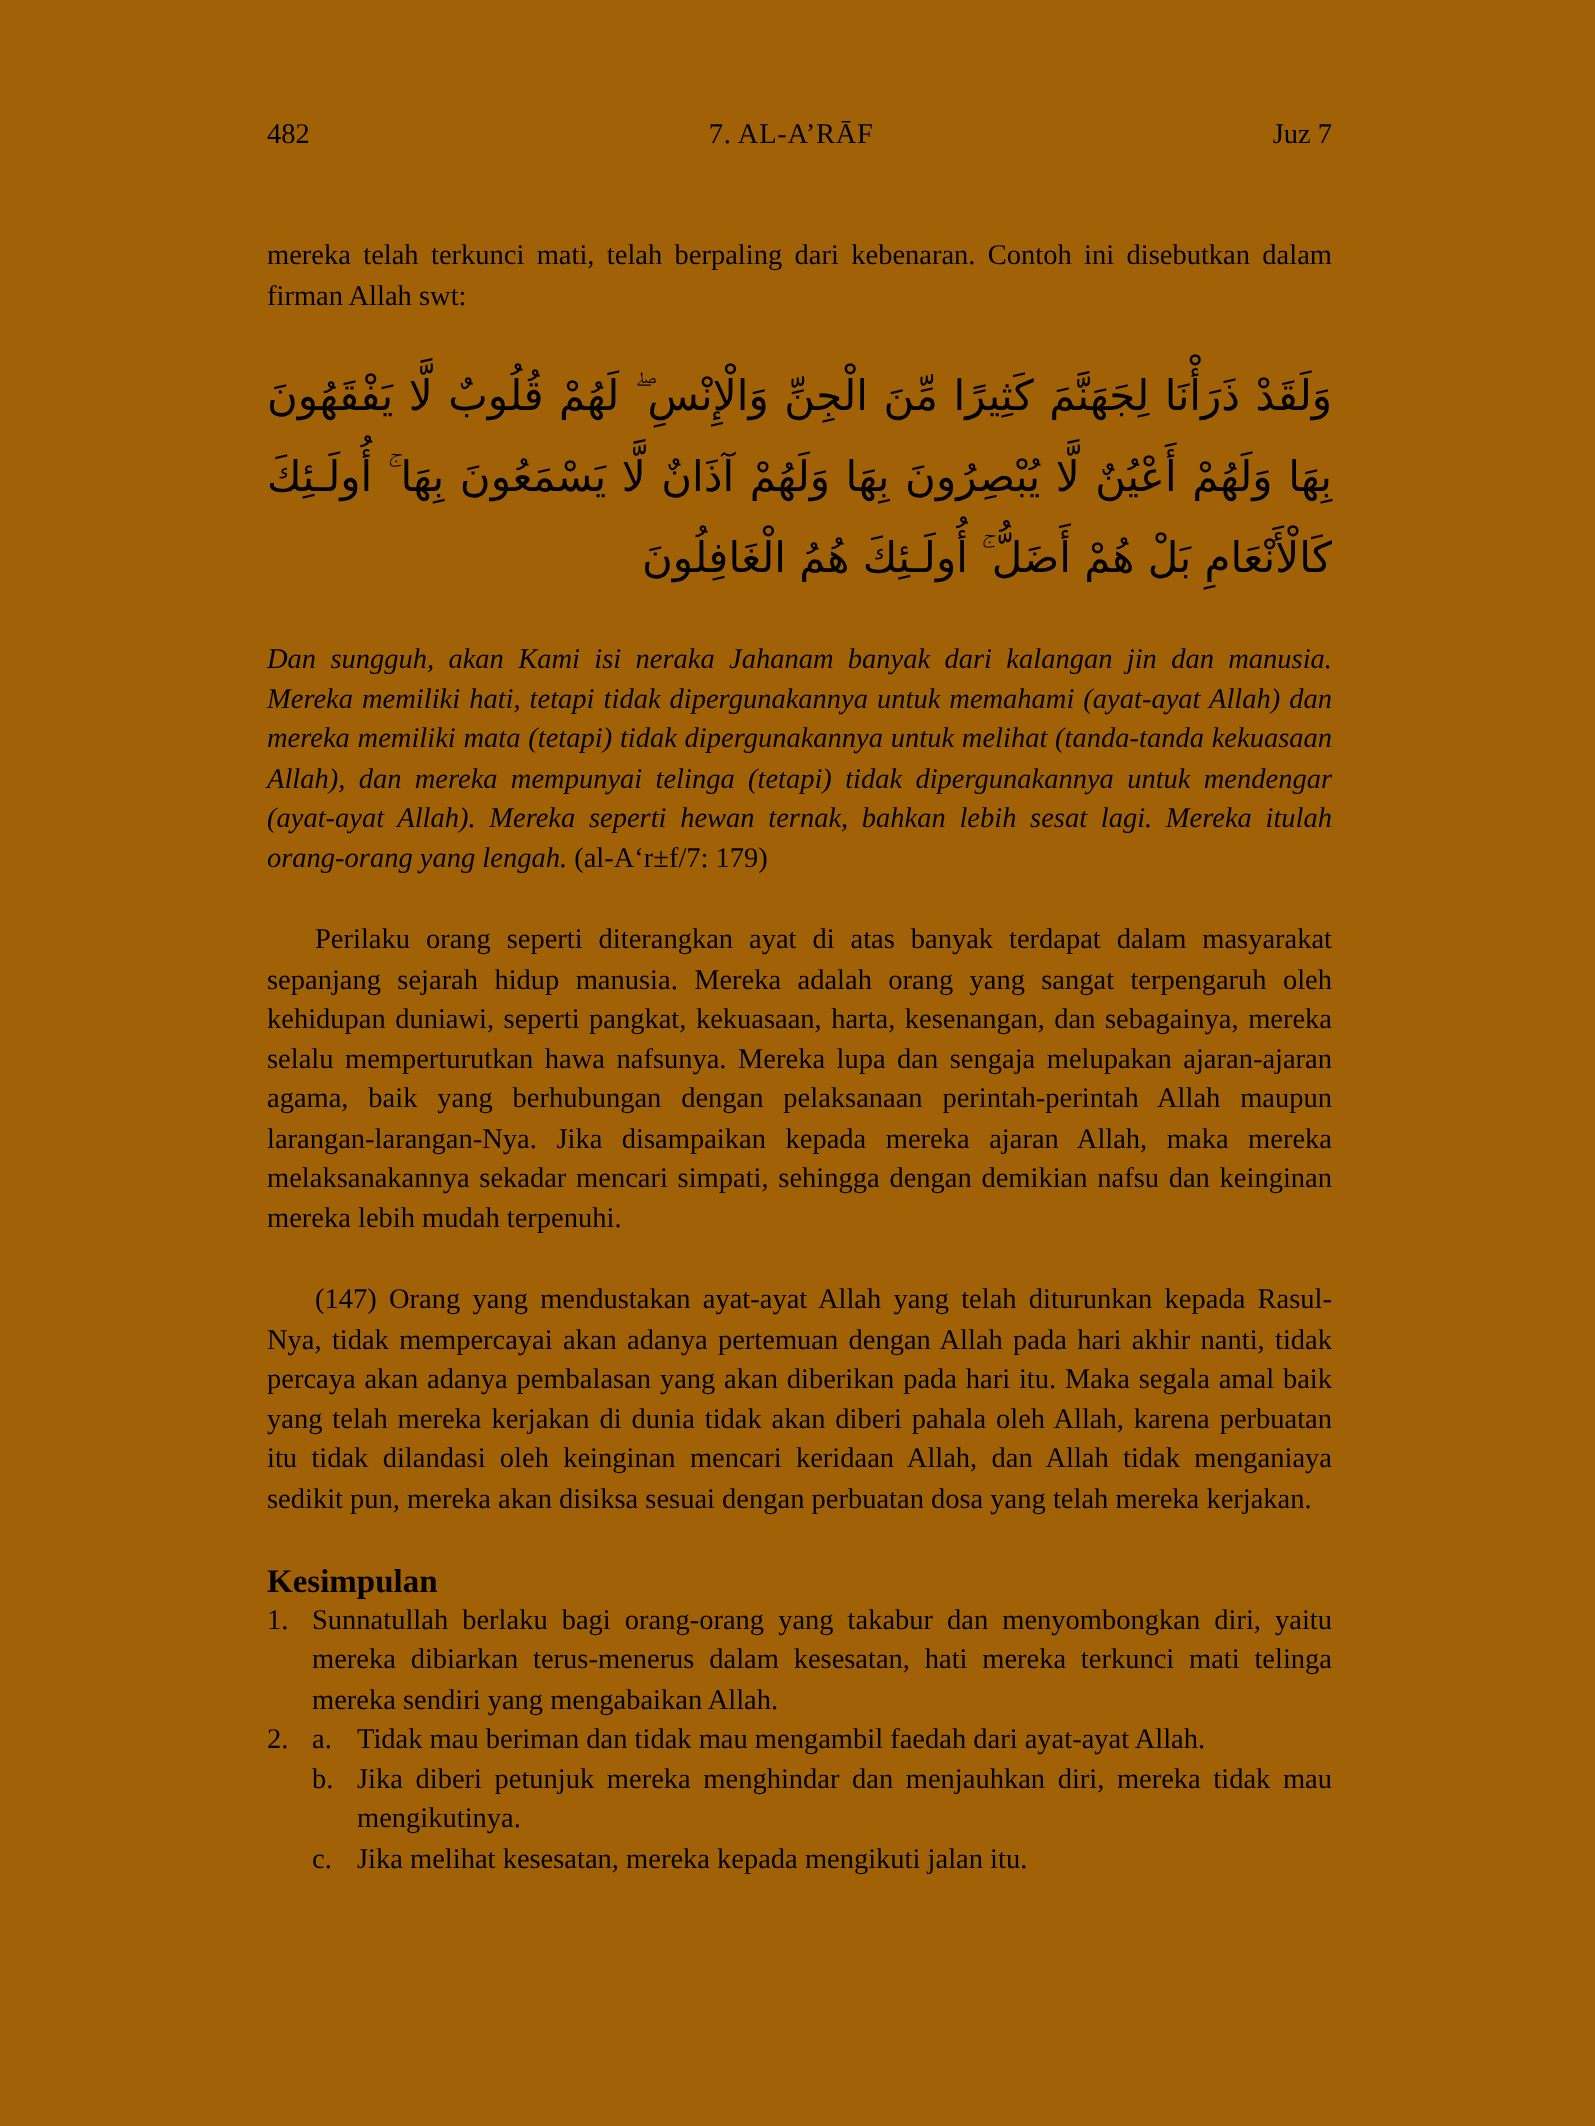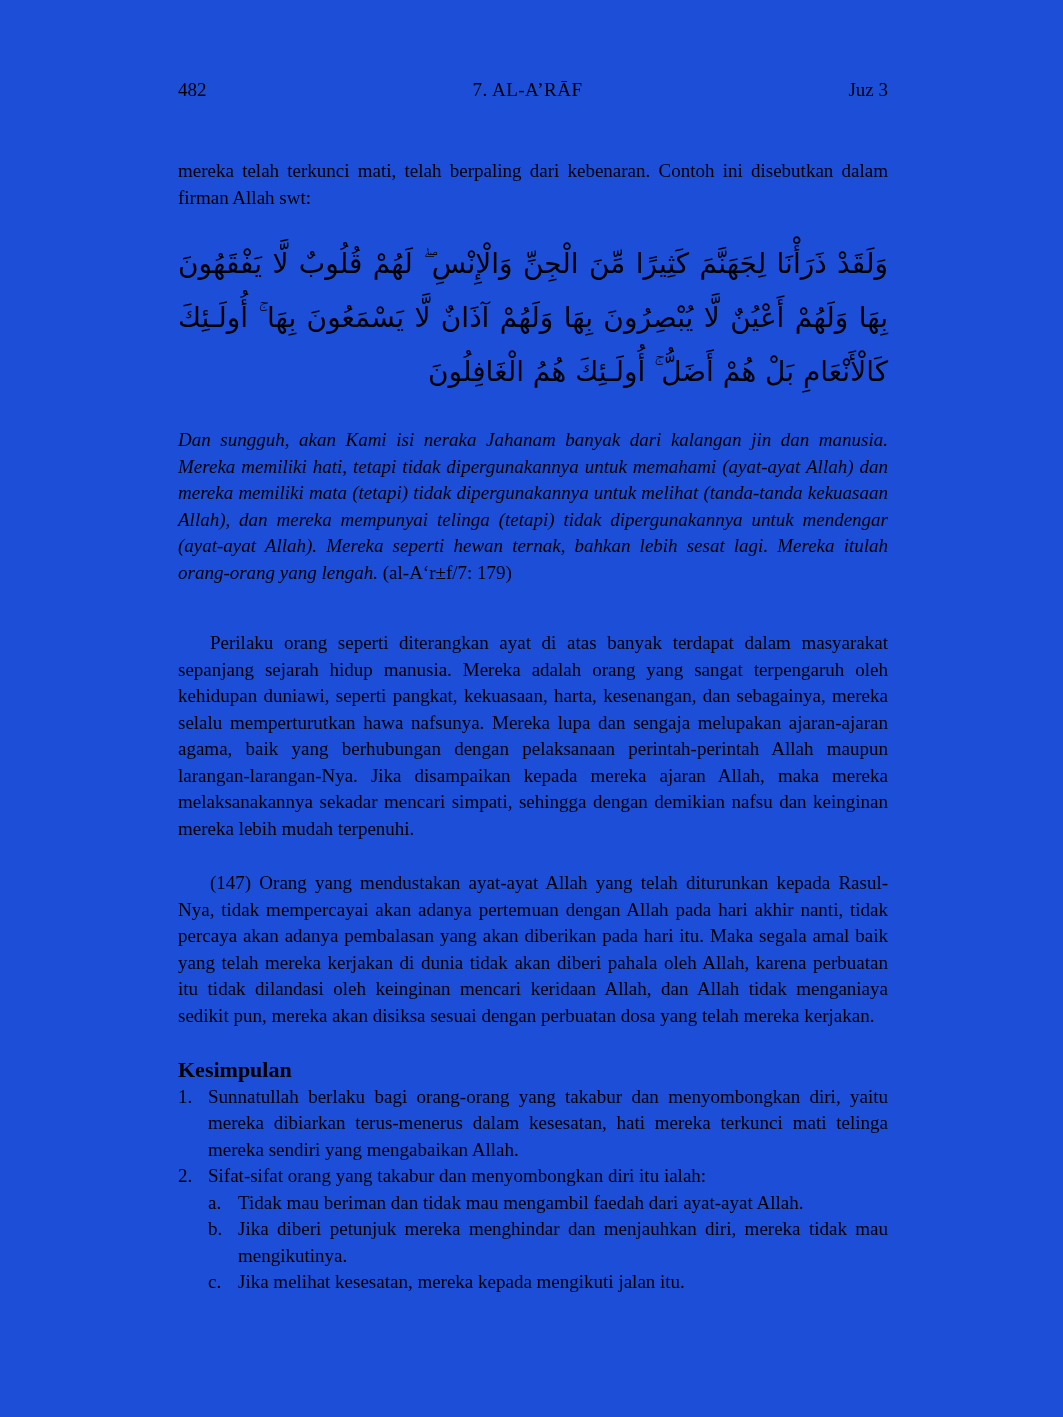--- a/index.html
+++ b/index.html
@@ -5,21 +5,21 @@
   html, body {
     margin: 0;
     padding: 0;
     background: #ffffff;
   }
   .page {
     position: relative;
     width: 1063px;
     height: 1417px;
     box-sizing: border-box;
-    background: #1d4ed8;
+    background: #a16207;
     color: #000000;
     font-family: "Liberation Serif", serif;
     padding: 78px 175px 40px 178px;
     overflow: hidden;
   }
   .header {
     display: flex;
     justify-content: space-between;
     align-items: baseline;
     font-size: 19px;
@@ -48,21 +48,21 @@
     line-height: 54px;
     text-align: justify;
     text-align-last: right;
     margin: 26px 0 28px 0;
     color: #000000;
   }
   .translation {
     font-size: 19px;
     line-height: 26.5px;
     text-align: justify;
-    margin: 0 0 44px 0;
+    margin: 0 0 28px 0;
   }
   .translation em {
     font-style: italic;
   }
   .translation .citation {
     font-style: normal;
   }
   .kesimpulan {
     font-size: 22px;
     line-height: 26.5px;
@@ -89,21 +89,21 @@
   }
 </style>
 </head>
 <body>
 
 <div class="page">
 
   <div class="header">
     <span class="pagenum">482</span>
     <span class="chapter">7. AL-A’RĀF</span>
-    <span class="juz">Juz 3</span>
+    <span class="juz">Juz 7</span>
   </div>
 
   <p class="body-text">mereka telah terkunci mati, telah berpaling dari kebenaran. Contoh ini disebutkan dalam firman Allah swt:</p>
 
   <div class="arabic" dir="rtl" lang="ar">وَلَقَدْ ذَرَأْنَا لِجَهَنَّمَ كَثِيرًا مِّنَ الْجِنِّ وَالْإِنْسِ ۖ لَهُمْ قُلُوبٌ لَّا يَفْقَهُونَ بِهَا وَلَهُمْ أَعْيُنٌ لَّا يُبْصِرُونَ بِهَا وَلَهُمْ آذَانٌ لَّا يَسْمَعُونَ بِهَا ۚ أُولَـئِكَ كَالْأَنْعَامِ بَلْ هُمْ أَضَلُّ ۚ أُولَـئِكَ هُمُ الْغَافِلُونَ</div>
 
   <p class="translation"><em>Dan sungguh, akan Kami isi neraka Jahanam banyak dari kalangan jin dan manusia. Mereka memiliki hati, tetapi tidak dipergunakannya untuk memahami (ayat-ayat Allah) dan mereka memiliki mata (tetapi) tidak dipergunakannya untuk melihat (tanda-tanda kekuasaan Allah), dan mereka mempunyai telinga (tetapi) tidak dipergunakannya untuk mendengar (ayat-ayat Allah). Mereka seperti hewan ternak, bahkan  lebih sesat lagi. Mereka itulah orang-orang yang lengah.</em> <span class="citation">(al-A‘r±f/7: 179)</span></p>
 
   <p class="body-text indent">Perilaku orang seperti diterangkan ayat di atas banyak terdapat dalam masyarakat sepanjang sejarah hidup manusia. Mereka adalah orang yang sangat terpengaruh oleh kehidupan duniawi, seperti pangkat, kekuasaan, harta, kesenangan, dan sebagainya, mereka selalu memperturutkan hawa nafsunya. Mereka lupa dan sengaja melupakan ajaran-ajaran agama, baik yang berhubungan dengan pelaksanaan perintah-perintah Allah maupun larangan-larangan-Nya. Jika disampaikan kepada mereka ajaran Allah, maka mereka melaksanakannya sekadar mencari simpati, sehingga dengan demikian nafsu dan keinginan mereka lebih mudah terpenuhi.</p>
 
@@ -114,21 +114,20 @@
   <div class="list">
 
     <div class="list-item">
       <span class="marker">1.</span>
       <div class="item-text">Sunnatullah berlaku bagi orang-orang yang takabur dan menyombongkan diri, yaitu mereka dibiarkan terus-menerus dalam kesesatan, hati mereka terkunci mati telinga mereka sendiri yang mengabaikan Allah.</div>
     </div>
 
     <div class="list-item">
       <span class="marker">2.</span>
       <div class="item-text">
-        <span>Sifat-sifat orang yang takabur dan menyombongkan diri itu ialah:</span>
         <div class="sublist">
           <div class="list-item">
             <span class="marker">a.</span>
             <div class="item-text">Tidak mau beriman dan tidak mau mengambil faedah dari ayat-ayat Allah.</div>
           </div>
           <div class="list-item">
             <span class="marker">b.</span>
             <div class="item-text">Jika diberi petunjuk mereka menghindar dan menjauhkan diri, mereka tidak mau mengikutinya.</div>
           </div>
           <div class="list-item">

